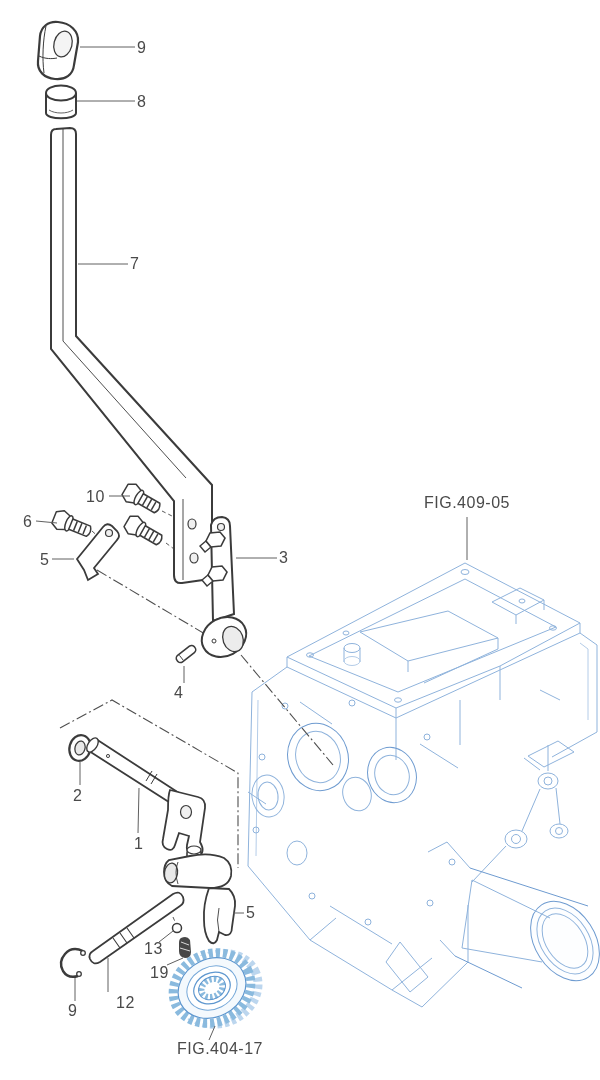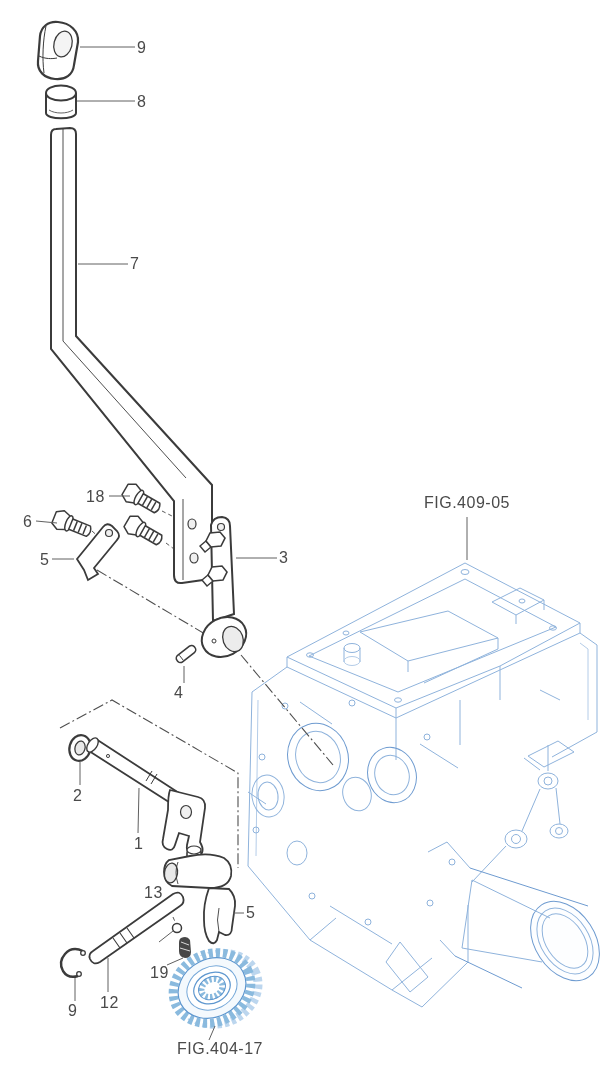--- a/index.html
+++ b/index.html
@@ -233,22 +233,22 @@
 
 <div class="lbl" style="left:134px;top:835px">1</div>
 <div class="lbl" style="left:73px;top:787px">2</div>
 <div class="lbl" style="left:279px;top:549px">3</div>
 <div class="lbl" style="left:174px;top:684px">4</div>
 <div class="lbl" style="left:40px;top:551px">5</div>
 <div class="lbl" style="left:23px;top:513px">6</div>
 <div class="lbl" style="left:130px;top:255px">7</div>
 <div class="lbl" style="left:137px;top:93px">8</div>
 <div class="lbl" style="left:137px;top:39px">9</div>
-<div class="lbl" style="left:86px;top:488px">18</div>
+<div class="lbl" style="left:86px;top:488px">10</div>
 <div class="lbl" style="left:246px;top:904px">5</div>
-<div class="lbl" style="left:100px;top:994px">12</div>
-<div class="lbl" style="left:144px;top:884px">13</div>
+<div class="lbl" style="left:116px;top:994px">12</div>
+<div class="lbl" style="left:144px;top:940px">13</div>
 <div class="lbl" style="left:150px;top:964px">19</div>
 <div class="lbl" style="left:68px;top:1002px">9</div>
 
 <div class="lbl" style="left:424px;top:494px">FIG.409-05</div>
 <div class="lbl" style="left:177px;top:1040px">FIG.404-17</div>
 
 </div>
 </body></html>

